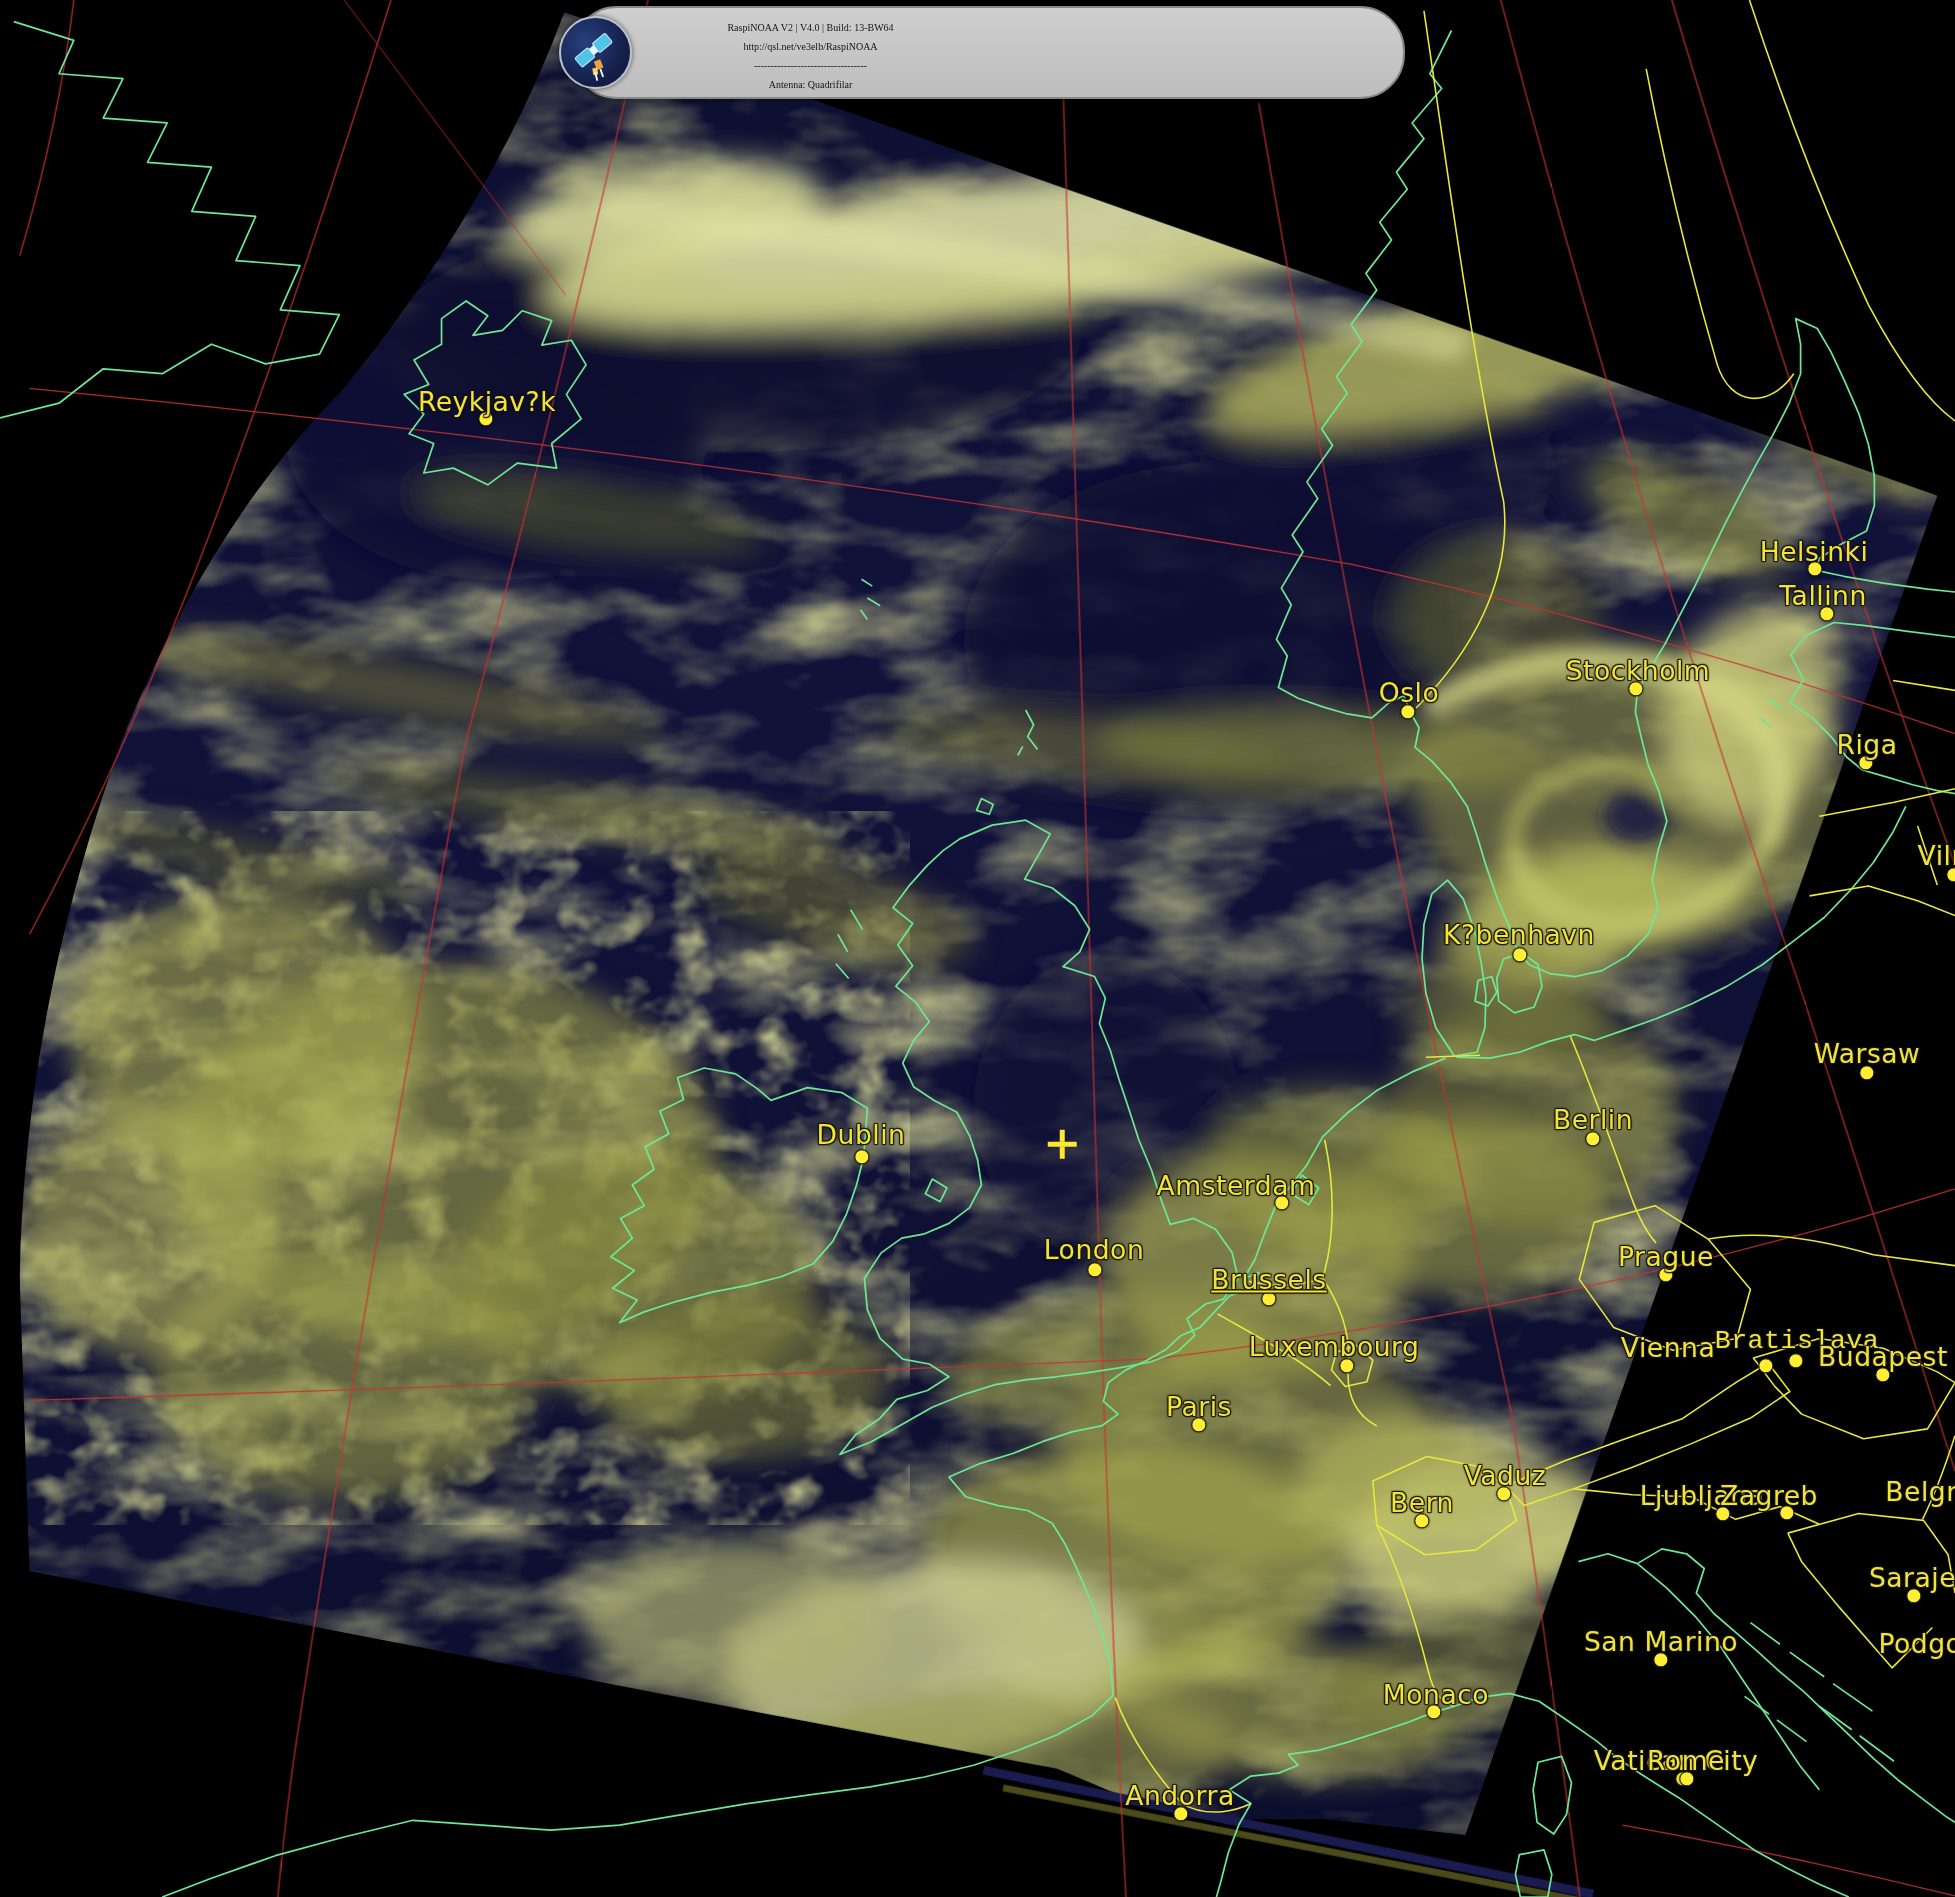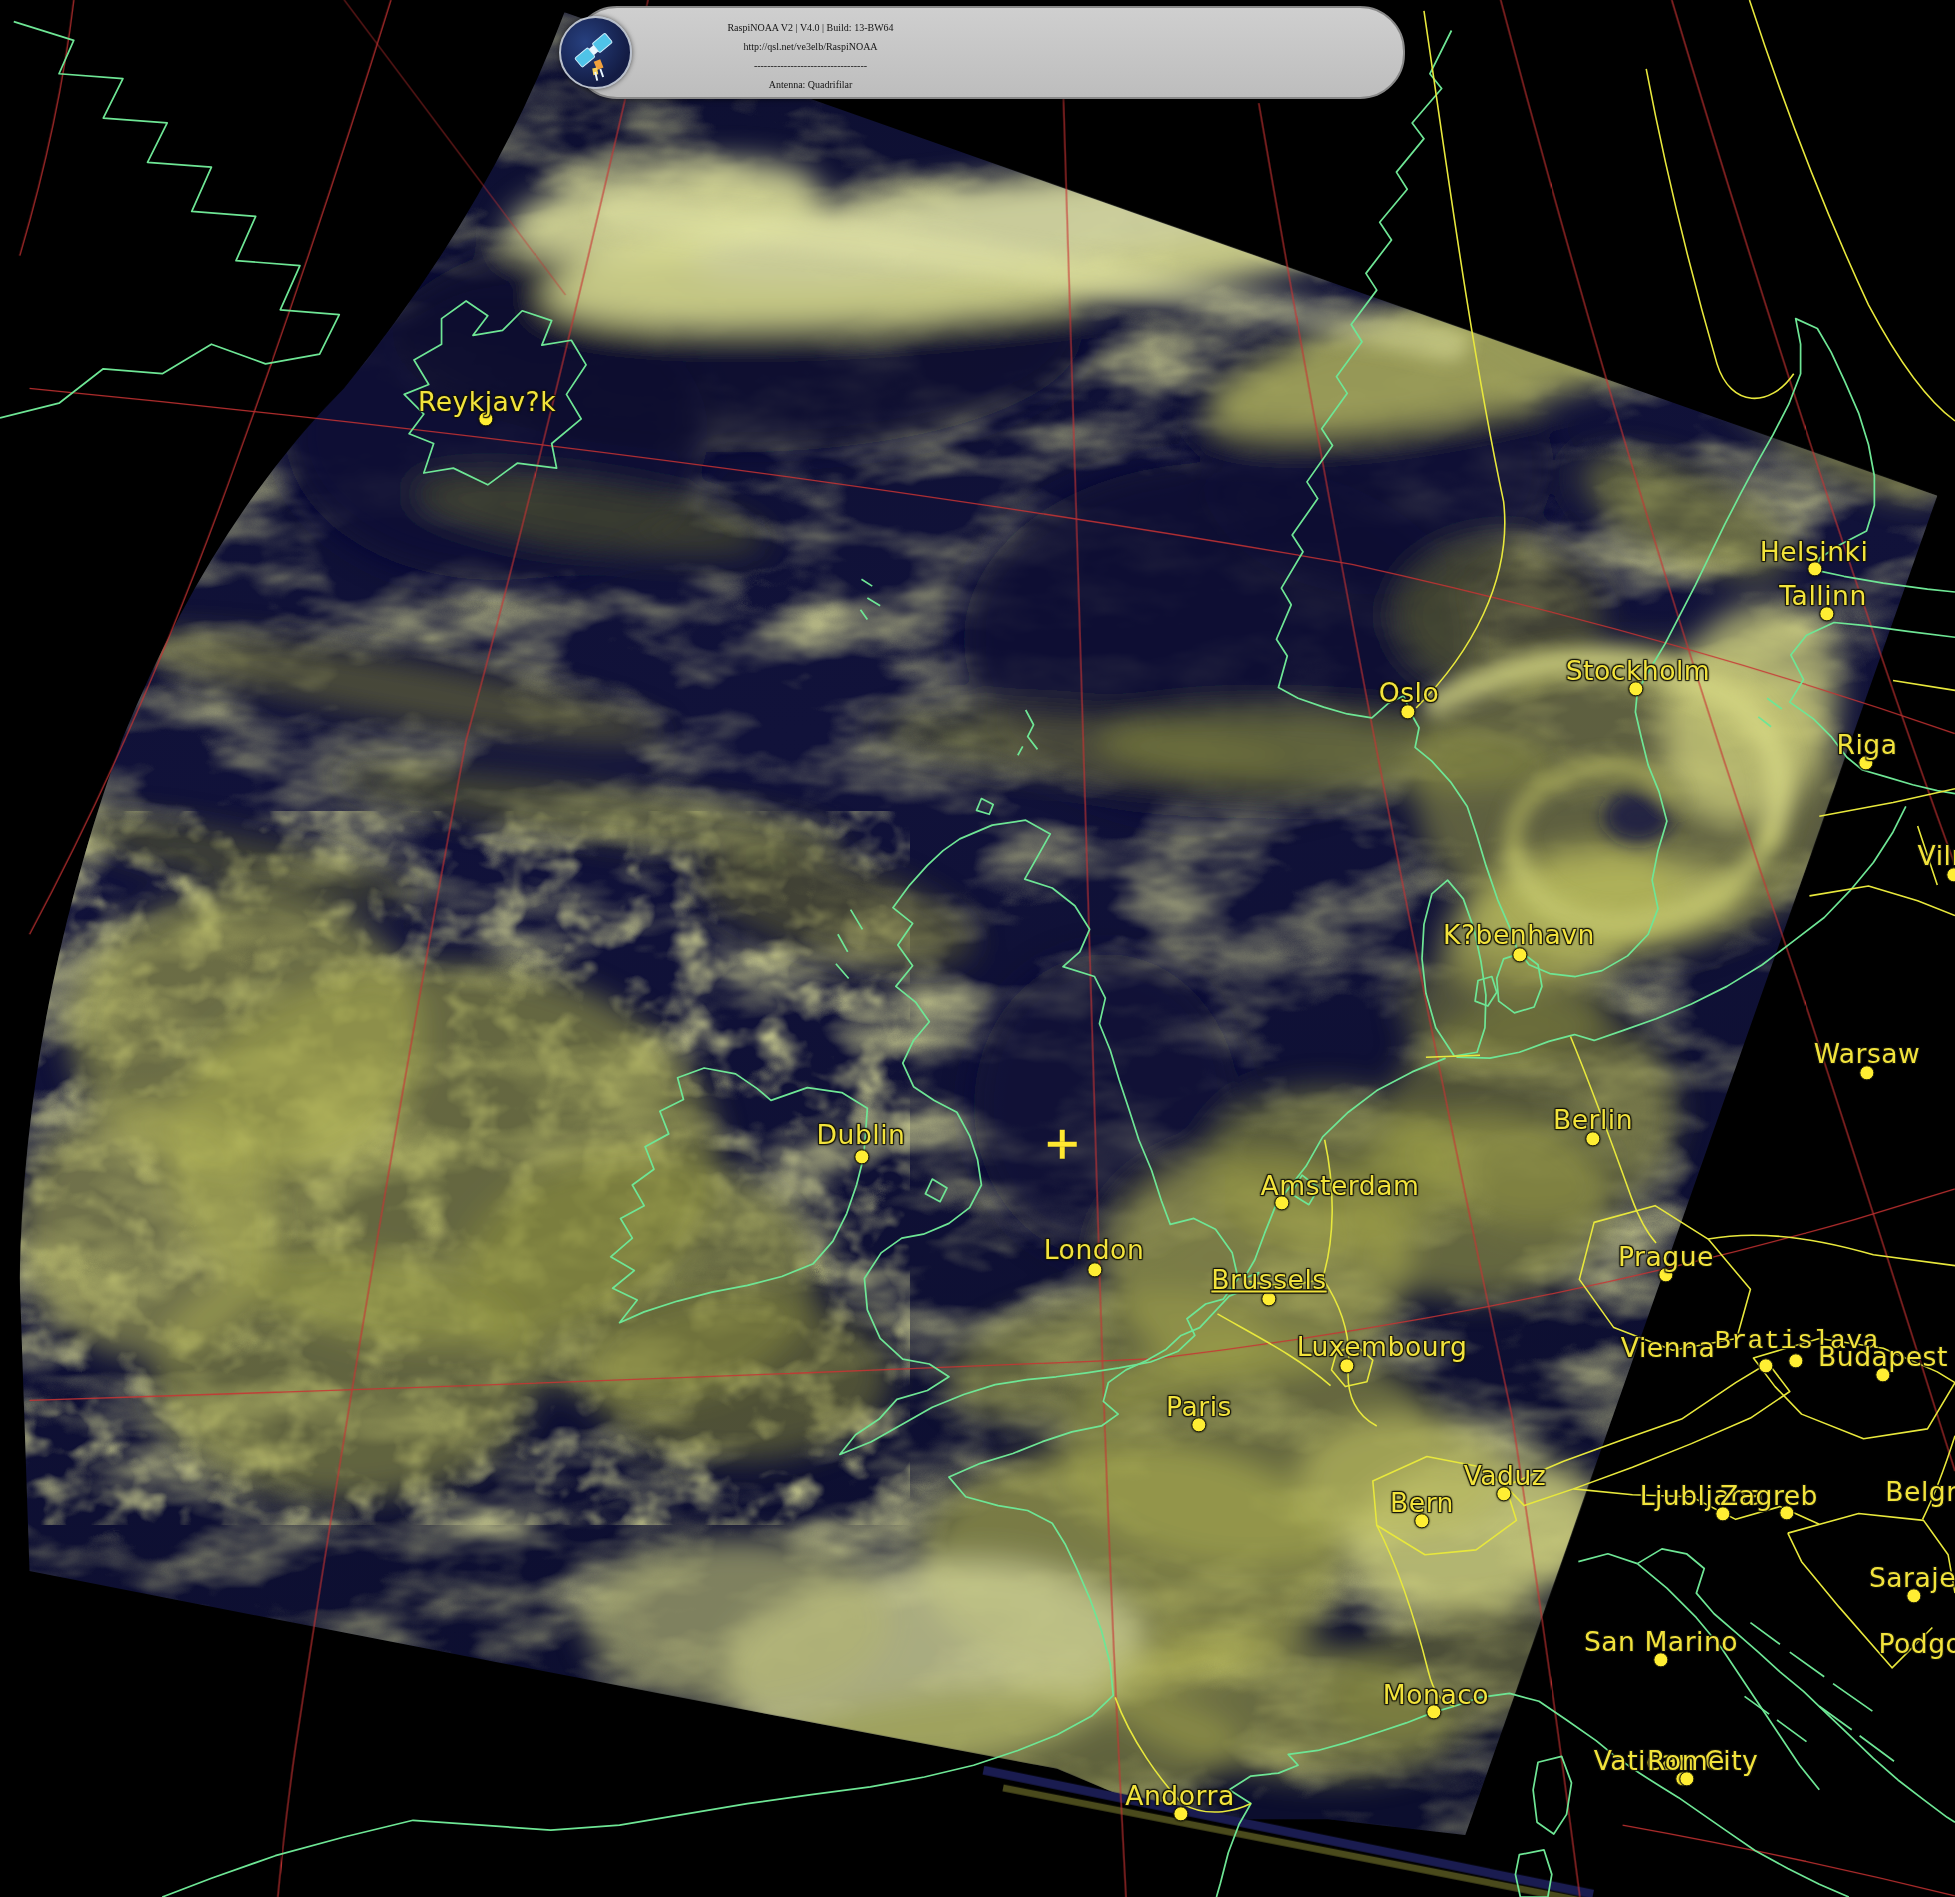--- a/index.html
+++ b/index.html
@@ -296,27 +296,27 @@
       <div class="city-label" style="left: 1963px; top: 855px;">Vilnius</div>
       <div class="city-dot" style="left: 1520px; top: 955px;"></div>
       <div class="city-label" style="left: 1519px; top: 934px;">K?benhavn</div>
       <div class="city-dot" style="left: 1867px; top: 1073px;"></div>
       <div class="city-label" style="left: 1867px; top: 1053px;">Warsaw</div>
       <div class="city-dot" style="left: 1593px; top: 1139px;"></div>
       <div class="city-label" style="left: 1593px; top: 1119px;">Berlin</div>
       <div class="city-dot" style="left: 862px; top: 1157px;"></div>
       <div class="city-label" style="left: 861px; top: 1134px;">Dublin</div>
       <div class="city-dot" style="left: 1282px; top: 1203px;"></div>
-      <div class="city-label" style="left: 1340px; top: 1185px;">Amsterdam</div>
+      <div class="city-label" style="left: 1236px; top: 1185px;">Amsterdam</div>
       <div class="city-dot" style="left: 1095px; top: 1270px;"></div>
       <div class="city-label" style="left: 1094px; top: 1249px;">London</div>
       <div class="city-dot" style="left: 1269px; top: 1299px;"></div>
       <div class="city-label" style="left: 1269px; top: 1279px; text-decoration: underline;">Brussels</div>
       <div class="city-dot" style="left: 1347px; top: 1366px;"></div>
-      <div class="city-label" style="left: 1372px; top: 1346px; padding-left: 20px;">Luxembourg</div>
+      <div class="city-label" style="left: 1324px; top: 1346px; padding-left: 20px;">Luxembourg</div>
       <div class="city-dot" style="left: 1199px; top: 1425px;"></div>
       <div class="city-label" style="left: 1199px; top: 1406px;">Paris</div>
       <div class="city-dot" style="left: 1666px; top: 1275px;"></div>
       <div class="city-label" style="left: 1666px; top: 1256px;">Prague</div>
       <div class="city-dot" style="left: 1766px; top: 1366px;"></div>
       <div class="city-label" style="left: 1668px; top: 1347px;">Vienna</div>
       <div class="city-dot" style="left: 1796px; top: 1361px;"></div>
       <div class="city-label" style="left: 1797px; top: 1341px; font-family: Liberation Mono, monospace;">Bratislava</div>
       <div class="city-dot" style="left: 1883px; top: 1375px;"></div>
       <div class="city-label" style="left: 1883px; top: 1356px;">Budapest</div>

